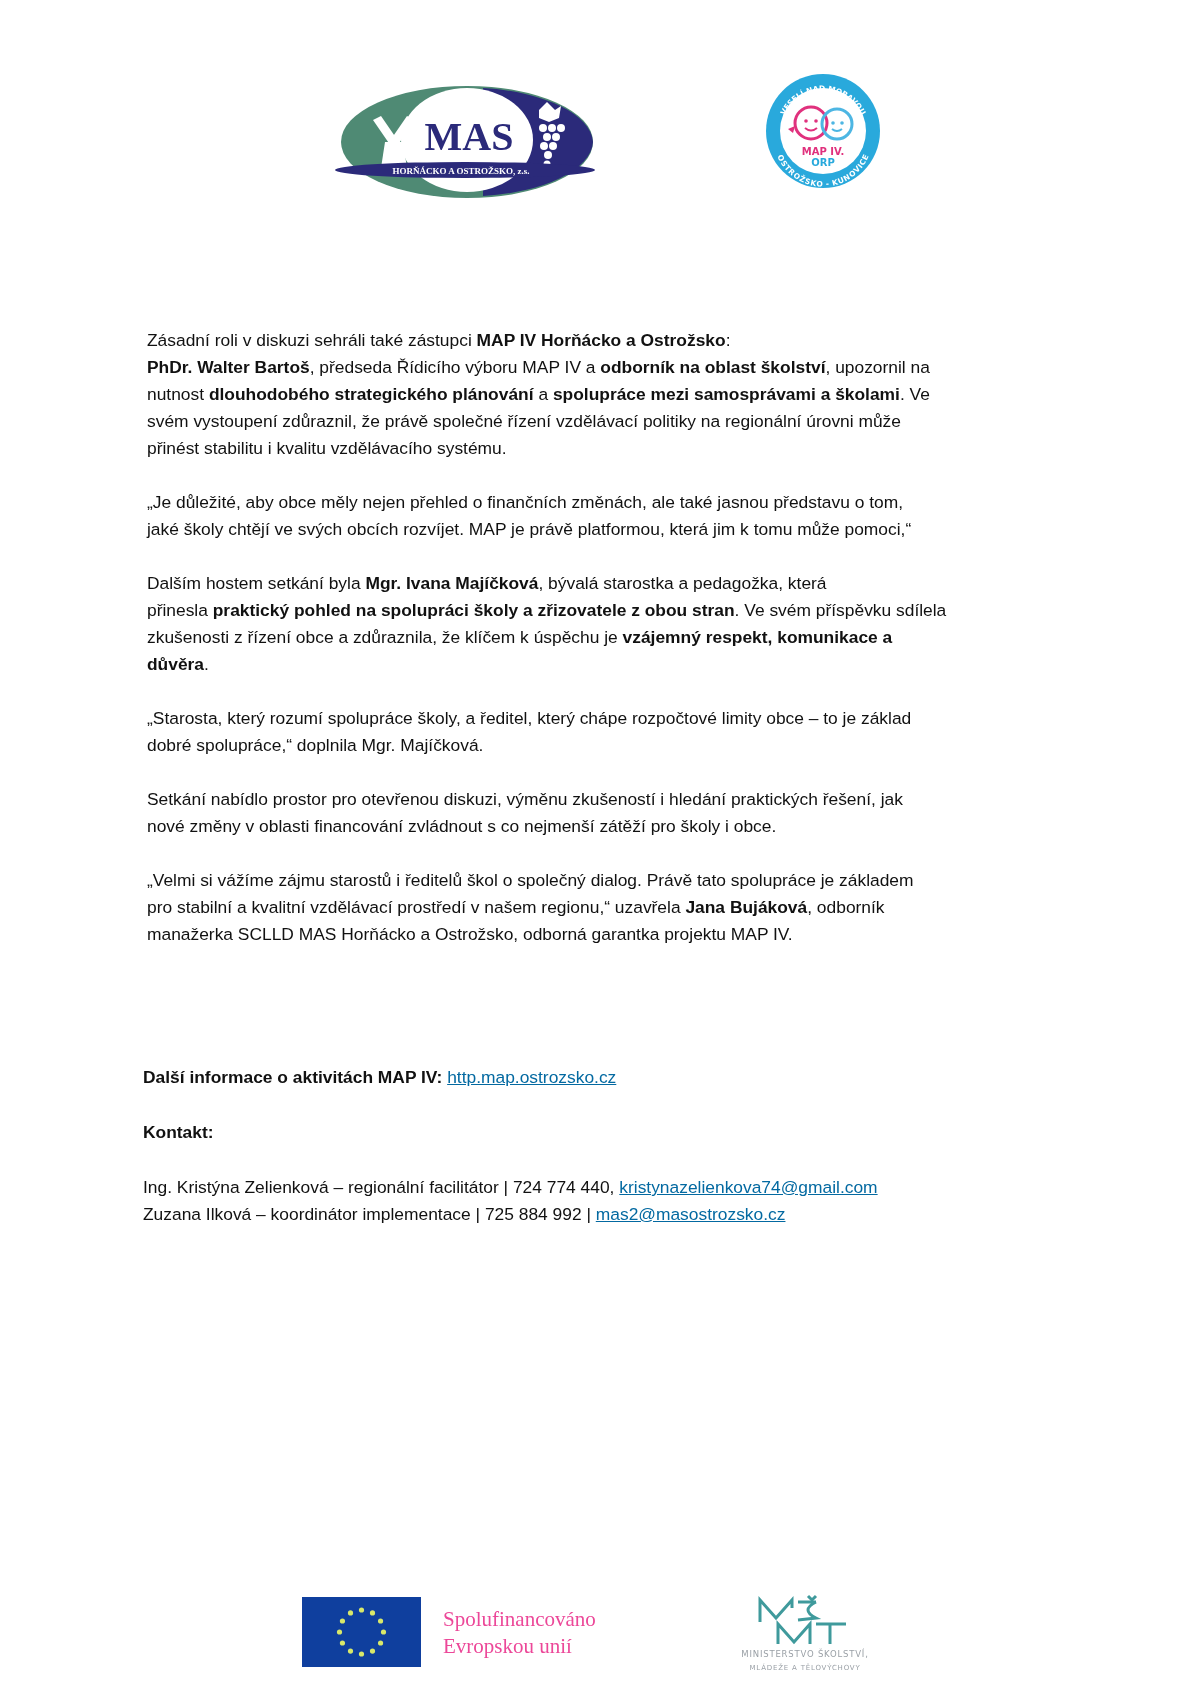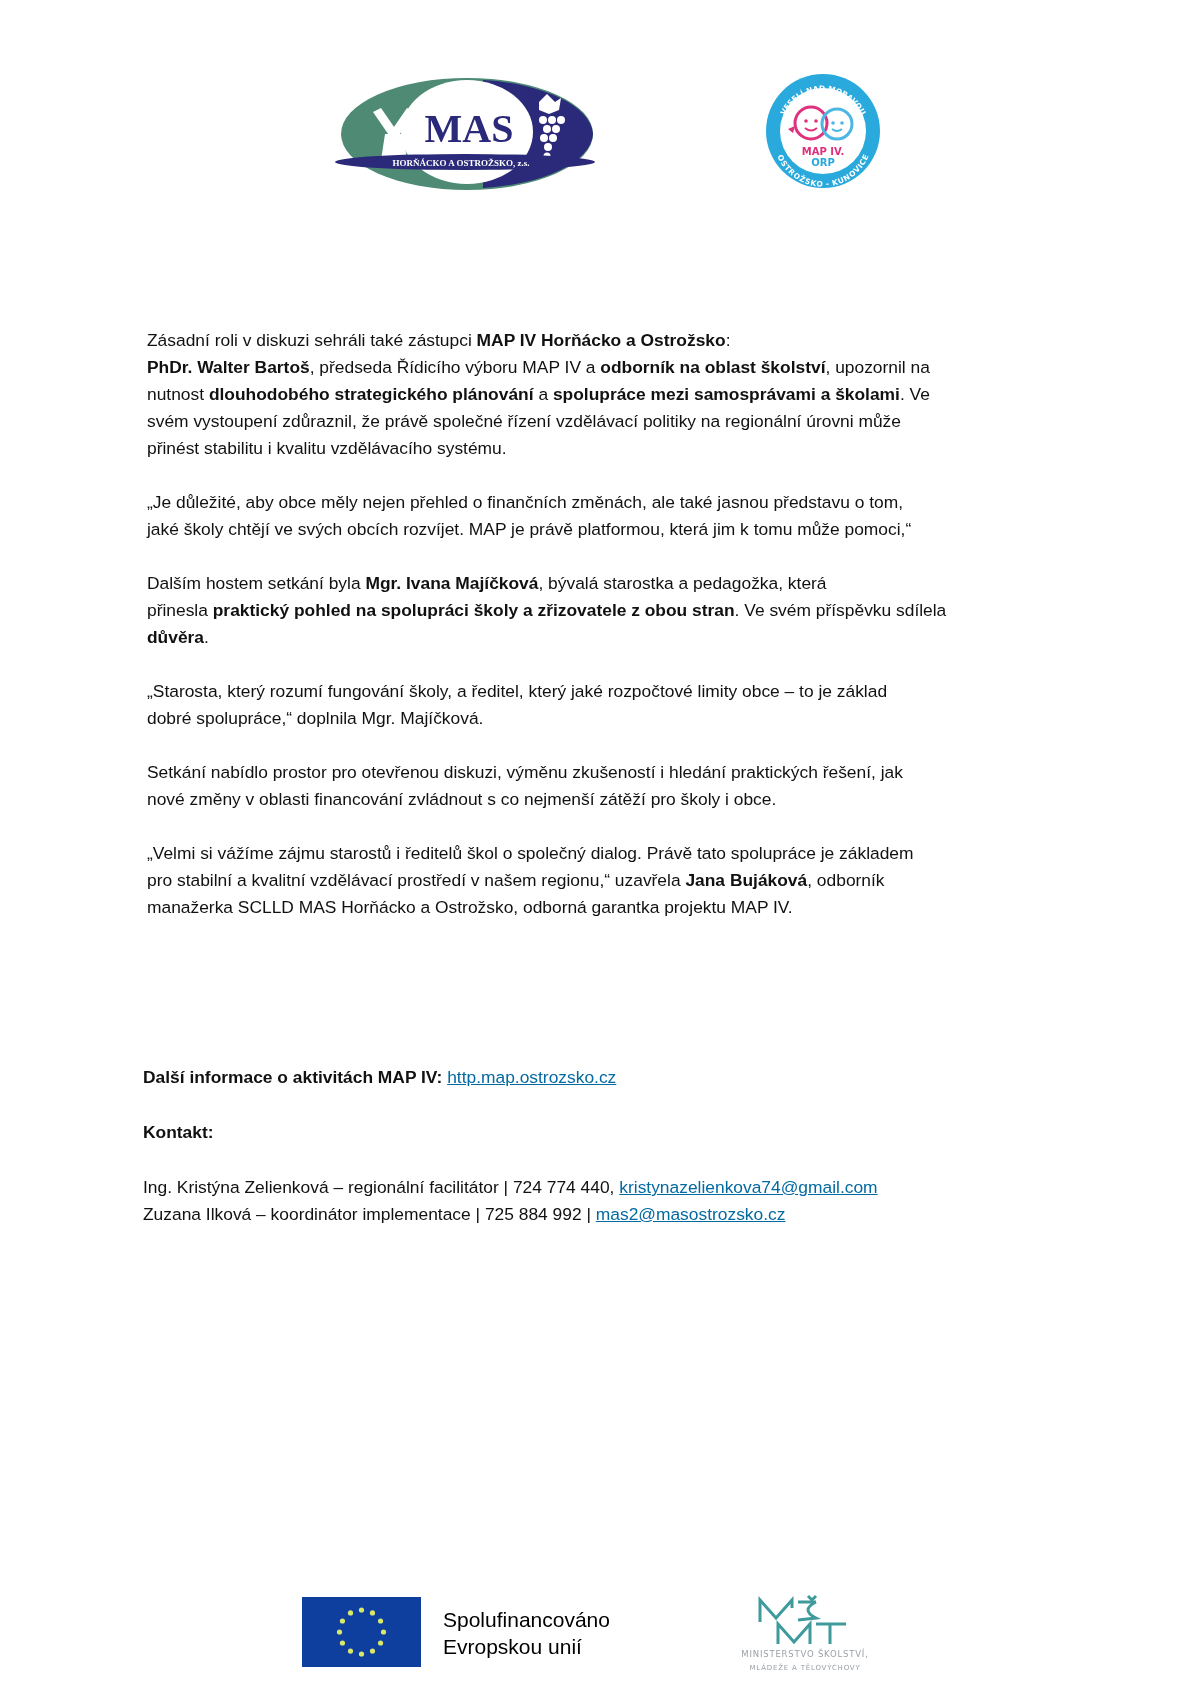--- a/index.html
+++ b/index.html
@@ -1,32 +1,32 @@
 <!DOCTYPE html>
 <html><head>
 <meta charset="utf-8">
 <style>
   html, body { margin: 0; padding: 0; background: #ffffff; }
   body { width: 1190px; height: 1683px; position: relative; overflow: hidden;
          font-family: "Liberation Sans", sans-serif; color: #111111; }
-  .logo-mas { position: absolute; left: 333px; top: 74px; width: 268px; height: 120px; }
+  .logo-mas { position: absolute; left: 333px; top: 82px; width: 268px; height: 120px; }
   .logo-map { position: absolute; left: 763px; top: 71px; width: 120px; height: 120px; }
   .body-text { position: absolute; left: 143px; top: 327px; width: 900px;
                font-size: 17.4px; line-height: 27px; }
   .para { margin: 0 0 27px 4px; }
   .line { white-space: nowrap; display: block; }
   b, .b { font-weight: bold; }
   .info { position: absolute; left: 143px; top: 1064px; width: 900px;
           font-size: 17.4px; line-height: 27px; }
   .info .row { white-space: nowrap; }
   .gap { height: 28px; }
   a.link { color: #0369a1; text-decoration: underline; }
   .footer-eu { position: absolute; left: 302px; top: 1597px; width: 119px; height: 70px; background: #0f3f9e; }
-  .eu-text { position: absolute; left: 443px; top: 1606px; color: #000000; font-size: 21px;
-             line-height: 27px; font-family: Liberation Sans, sans-serif; }
+  .eu-text { position: absolute; left: 443px; top: 1606px; color: #ec4899; font-size: 21px;
+             line-height: 27px; font-family: Liberation Serif, serif; }
   .msmt { position: absolute; left: 712px; top: 1594px; width: 186px; height: 82px; }
   .msmt-text { position: absolute; left: 0; width: 186px; text-align: center; color: #9aa0a6;
                font-size: 8.5px; letter-spacing: 0.8px; font-family: "DejaVu Sans", sans-serif; white-space: nowrap; }
 </style>
 </head>
 <body>
 
 <div class="logo-mas">
   <svg width="268" height="120" viewBox="0 0 268 120">
     <ellipse cx="134" cy="60" rx="126" ry="56" fill="#4f8a74"></ellipse>
@@ -99,24 +99,25 @@
       <span class="line"><span>svém vystoupení zdůraznil, že právě společné řízení vzdělávací politiky na regionální úrovni může</span></span>
       <span class="line"><span>přinést stabilitu i kvalitu vzdělávacího systému.</span></span>
     </div>
     <div class="para">
       <span class="line"><span>„Je důležité, aby obce měly nejen přehled o finančních změnách, ale také jasnou představu o tom,</span></span>
       <span class="line"><span>jaké školy chtějí ve svých obcích rozvíjet. MAP je právě platformou, která jim k tomu může pomoci,“</span></span>
     </div>
     <div class="para">
       <span class="line"><span>Dalším hostem setkání byla </span><span class="b">Mgr. Ivana Majíčková</span><span>, bývalá starostka a pedagožka, která</span></span>
       <span class="line"><span>přinesla </span><span class="b">praktický pohled na spolupráci školy a zřizovatele z obou stran</span><span>. Ve svém příspěvku sdílela</span></span>
+      <span class="line"><span>zkušenosti z řízení obce a zdůraznila, že klíčem k úspěchu je </span><span class="b">vzájemný respekt, komunikace a</span></span>
       <span class="line"><span class="b">důvěra</span><span>.</span></span>
     </div>
     <div class="para">
-      <span class="line"><span>„Starosta, který rozumí fungování školy, a ředitel, který jaké rozpočtové limity obce – to je základ</span></span>
+      <span class="line"><span>„Starosta, který rozumí spolupráce školy, a ředitel, který chápe rozpočtové limity obce – to je základ</span></span>
       <span class="line"><span>dobré spolupráce,“ doplnila Mgr. Majíčková.</span></span>
     </div>
     <div class="para">
       <span class="line"><span>Setkání nabídlo prostor pro otevřenou diskuzi, výměnu zkušeností i hledání praktických řešení, jak</span></span>
       <span class="line"><span>nové změny v oblasti financování zvládnout s co nejmenší zátěží pro školy i obce.</span></span>
     </div>
     <div class="para">
       <span class="line"><span>„Velmi si vážíme zájmu starostů i ředitelů škol o společný dialog. Právě tato spolupráce je základem</span></span>
       <span class="line"><span>pro stabilní a kvalitní vzdělávací prostředí v našem regionu,“ uzavřela </span><span class="b">Jana Bujáková</span><span>, odborník</span></span>
       <span class="line"><span>manažerka SCLLD MAS Horňácko a Ostrožsko, odborná garantka projektu MAP IV.</span></span>

